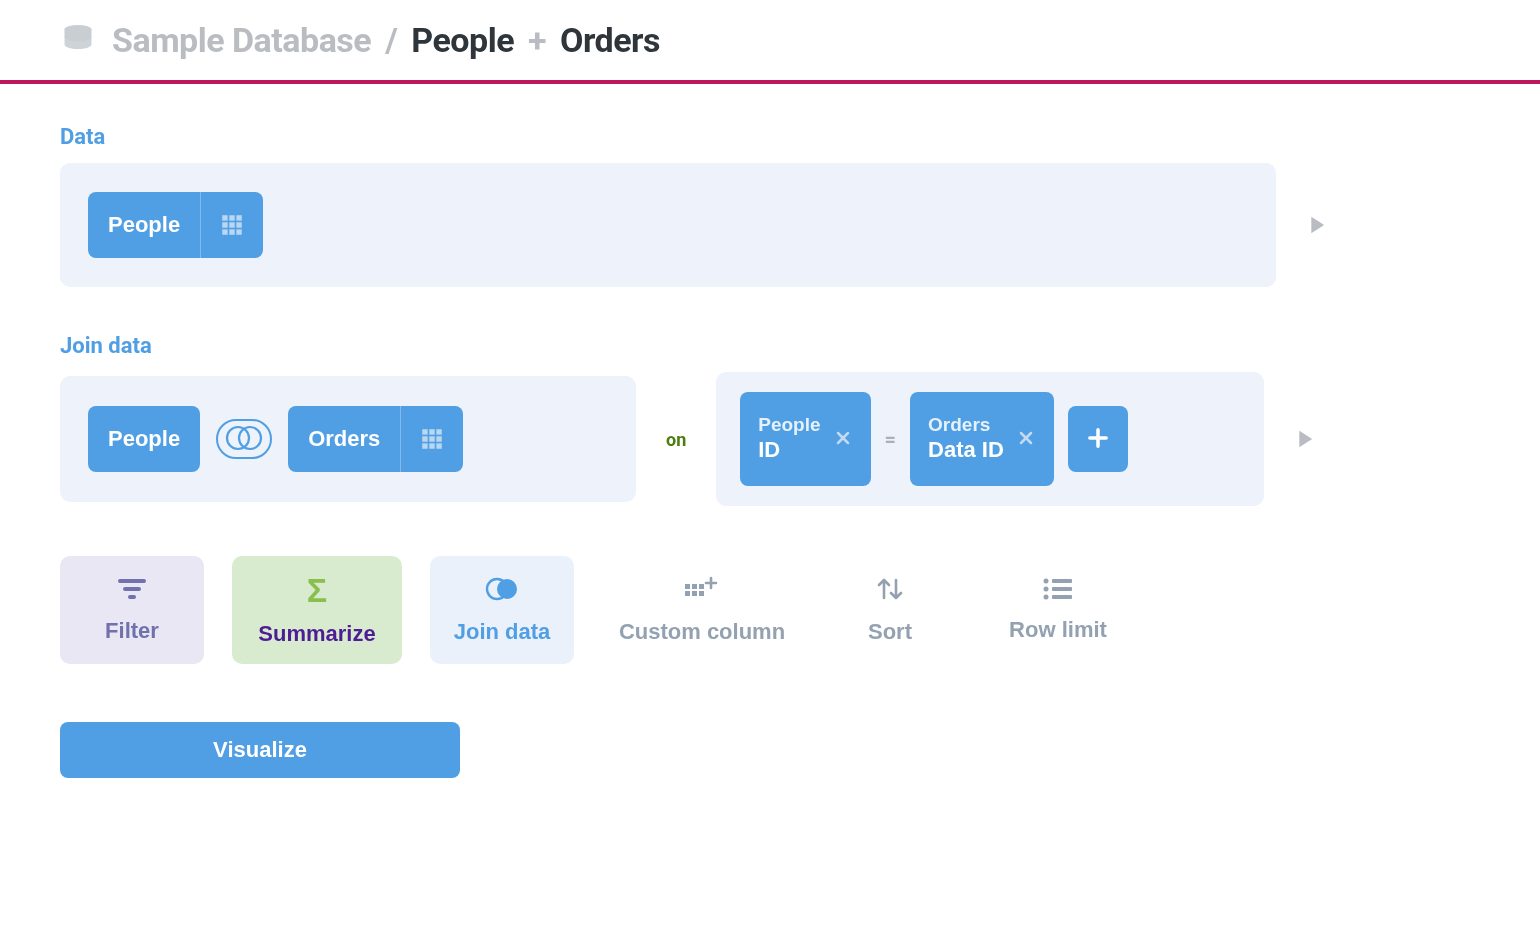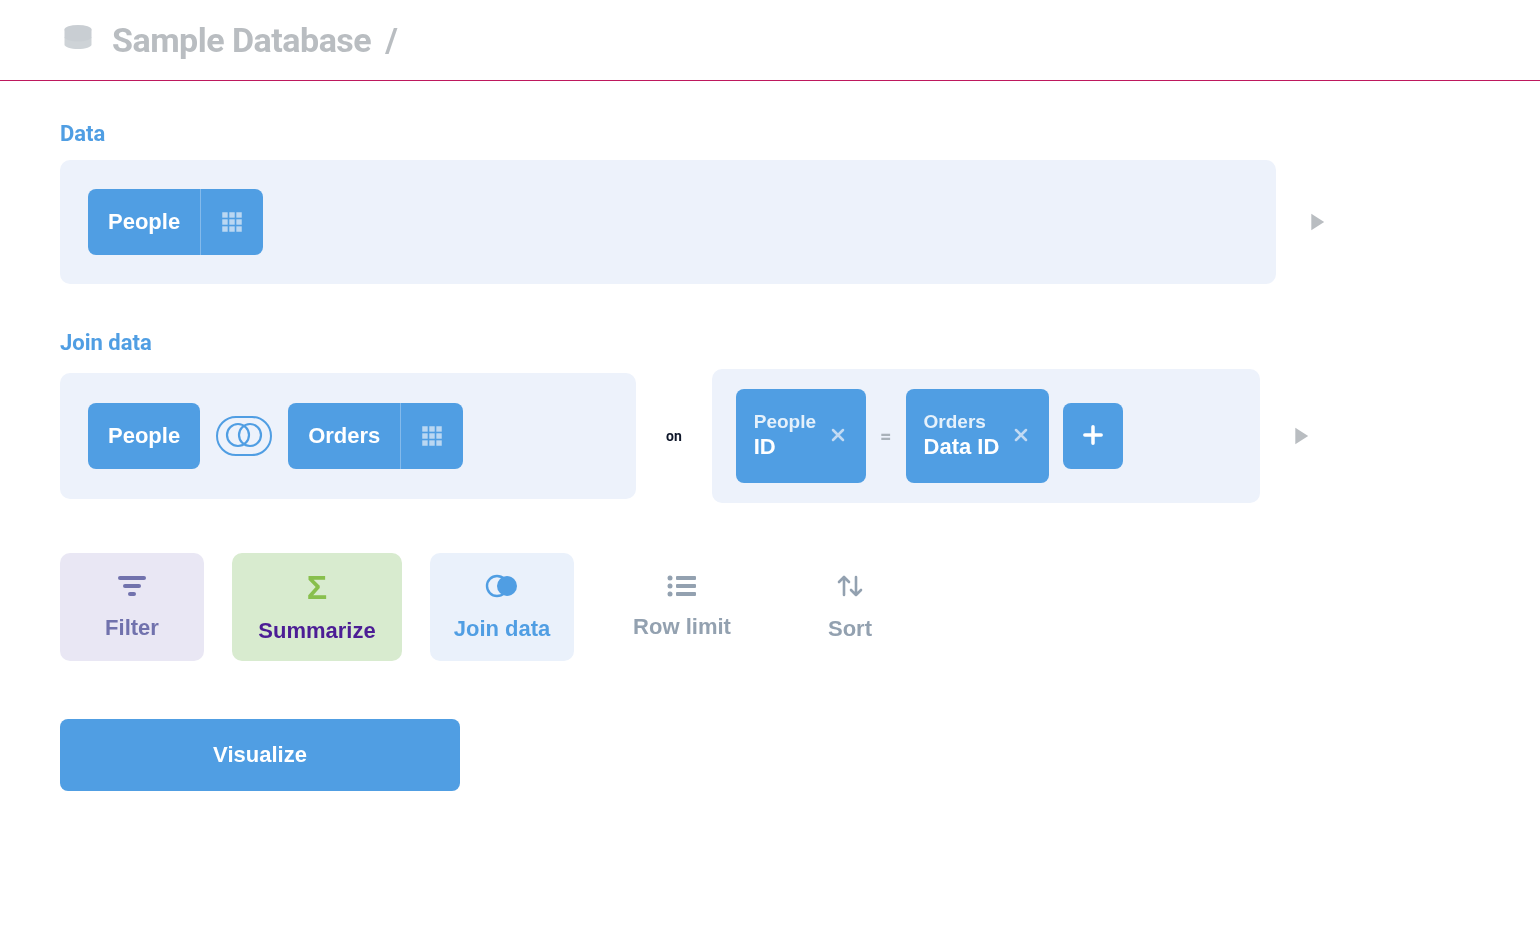--- a/index.html
+++ b/index.html
@@ -4,21 +4,21 @@
 <style>
   * { box-sizing: border-box; margin: 0; padding: 0; }
   body {
     font-family: -apple-system, BlinkMacSystemFont, "Segoe UI", Roboto, "Helvetica Neue", Arial, sans-serif;
     background: #ffffff;
     width: 1540px;
     height: 940px;
     color: #2e353b;
   }
   .header {
-    border-bottom: 1px solid #be185d;
+    border-bottom: 4px solid #be185d;
     padding: 20px 60px;
     display: flex;
     align-items: center;
     gap: 16px;
   }
   .db-icon svg { display: block; }
   .breadcrumb {
     display: flex;
     align-items: baseline;
     gap: 14px;
@@ -97,22 +97,22 @@
   .join-row {
     display: flex;
     align-items: center;
     gap: 18px;
   }
   .join-panel {
     width: 576px;
     min-height: 126px;
   }
   .on-label {
-    color: #0f172a;
-    font-size: 14px;
+    color: #4d7c0f;
+    font-size: 18px;
     font-weight: 700;
     padding: 0 12px;
   }
   .join-on-panel {
     width: 548px;
     min-height: 126px;
     padding: 20px 24px;
     gap: 14px;
   }
   .pill {
@@ -168,21 +168,21 @@
   .act-summarize { background: #d8ebcf; width: 170px; }
   .act-summarize .act-label { color: #4c1d95; }
   .act-join { background: #eaf1fb; }
   .act-join .act-label { color: #509ee3; }
   .act-plain { width: 200px; }
   .act-plain .act-label { color: #93a1b0; }
   .visualize-btn {
     display: block;
     margin-top: 58px;
     width: 400px;
-    height: 72px;
+    height: 56px;
     border: none;
     border-radius: 8px;
     background: #509ee3;
     color: #ffffff;
     font-size: 22px;
     font-weight: 700;
     cursor: pointer;
   }
 </style>
 </head>
@@ -192,20 +192,25 @@
   <span class="db-icon">
     <svg width="36" height="36" viewBox="0 0 24 24" fill="#c9ced3">
       <ellipse cx="12" cy="5" rx="9" ry="3"></ellipse>
       <path d="M3 5v5c0 1.66 4.03 3 9 3s9-1.34 9-3V5"></path>
       <path d="M3 10v5c0 1.66 4.03 3 9 3s9-1.34 9-3v-5" fill-opacity="0.9"></path>
     </svg>
   </span>
   <div class="breadcrumb">
     <span class="muted">Sample Database</span>
     <span class="muted">/</span>
+    <span>
+      <span class="strong">People</span>
+      <span class="muted" style="margin:0 6px;">+</span>
+      <span class="strong">Orders</span>
+    </span>
   </div>
 </div>
 
 <div class="main">
 
   <div class="section">
     <div class="section-label">Data</div>
     <div class="row-wrap">
       <div class="panel data-panel">
         <button class="token">
@@ -329,43 +334,57 @@
     <button class="action-btn act-join">
       <span>
         <svg width="40" height="26" viewBox="0 0 40 26">
           <circle cx="15" cy="13" r="10" fill="none" stroke="#509ee3" stroke-width="2.4"></circle>
           <circle cx="25" cy="13" r="10" fill="#509ee3"></circle>
         </svg>
       </span>
       <span class="act-label">Join data</span>
     </button>
 
+    <button class="action-btn act-plain">
+      <span>
+        <svg width="34" height="26" viewBox="0 0 34 26" fill="#93a1b0">
+          <rect x="0" y="8" width="5" height="5"></rect>
+          <rect x="7" y="8" width="5" height="5"></rect>
+          <rect x="14" y="8" width="5" height="5"></rect>
+          <rect x="0" y="15" width="5" height="5"></rect>
+          <rect x="7" y="15" width="5" height="5"></rect>
+          <rect x="14" y="15" width="5" height="5"></rect>
+          <path d="M26 2v10M21 7h10" stroke="#93a1b0" stroke-width="2.6" stroke-linecap="round"></path>
+        </svg>
+      </span>
+      <span class="act-label">Custom column</span>
+    </button>
+
+    <button class="action-btn act-plain" style="width:120px">
+      <span>
+        <svg width="34" height="26" viewBox="0 0 34 26" fill="none" stroke="#93a1b0" stroke-width="2.6" stroke-linecap="round" stroke-linejoin="round">
+          <path d="M11 22V4M6 9l5-5 5 5"></path>
+          <path d="M23 4v18M18 17l5 5 5-5"></path>
+        </svg>
+      </span>
+      <span class="act-label">Sort</span>
+    </button>
 
     <button class="action-btn act-plain" style="width:160px">
       <span>
         <svg width="30" height="22" viewBox="0 0 30 22" fill="#93a1b0">
           <circle cx="3" cy="3" r="2.5"></circle>
             <rect x="9" y="1" width="20" height="4" rx="1"></rect>
           <circle cx="3" cy="11" r="2.5"></circle>
             <rect x="9" y="9" width="20" height="4" rx="1"></rect>
           <circle cx="3" cy="19" r="2.5"></circle>
             <rect x="9" y="17" width="20" height="4" rx="1"></rect>
         </svg>
       </span>
       <span class="act-label">Row limit</span>
     </button>
-
-    <button class="action-btn act-plain" style="width:120px">
-      <span>
-        <svg width="34" height="26" viewBox="0 0 34 26" fill="none" stroke="#93a1b0" stroke-width="2.6" stroke-linecap="round" stroke-linejoin="round">
-          <path d="M11 22V4M6 9l5-5 5 5"></path>
-          <path d="M23 4v18M18 17l5 5 5-5"></path>
-        </svg>
-      </span>
-      <span class="act-label">Sort</span>
-    </button>
   </div>
 
   <button class="visualize-btn">
     <span>Visualize</span>
   </button>
 
 </div>
 
 </body></html>

